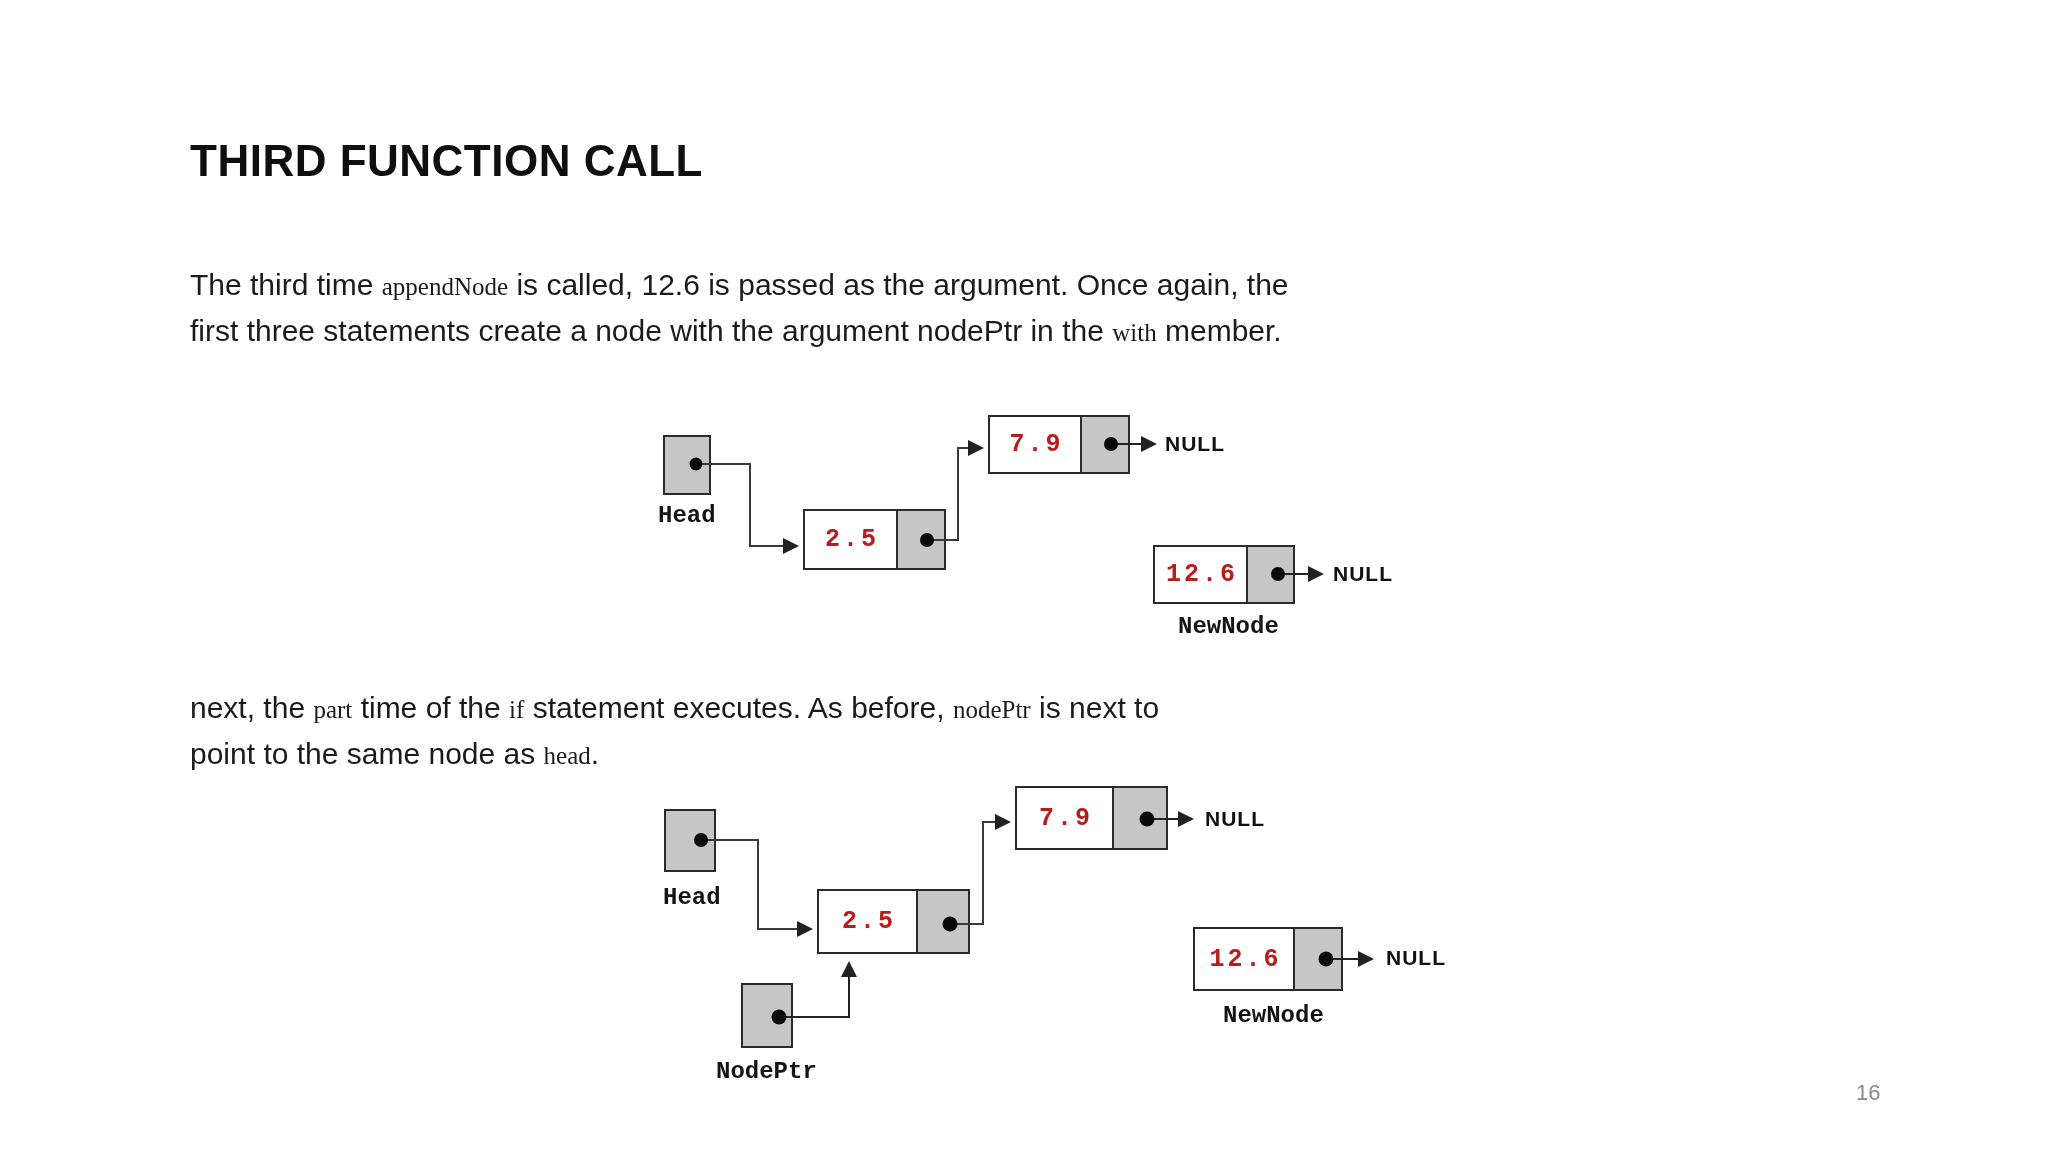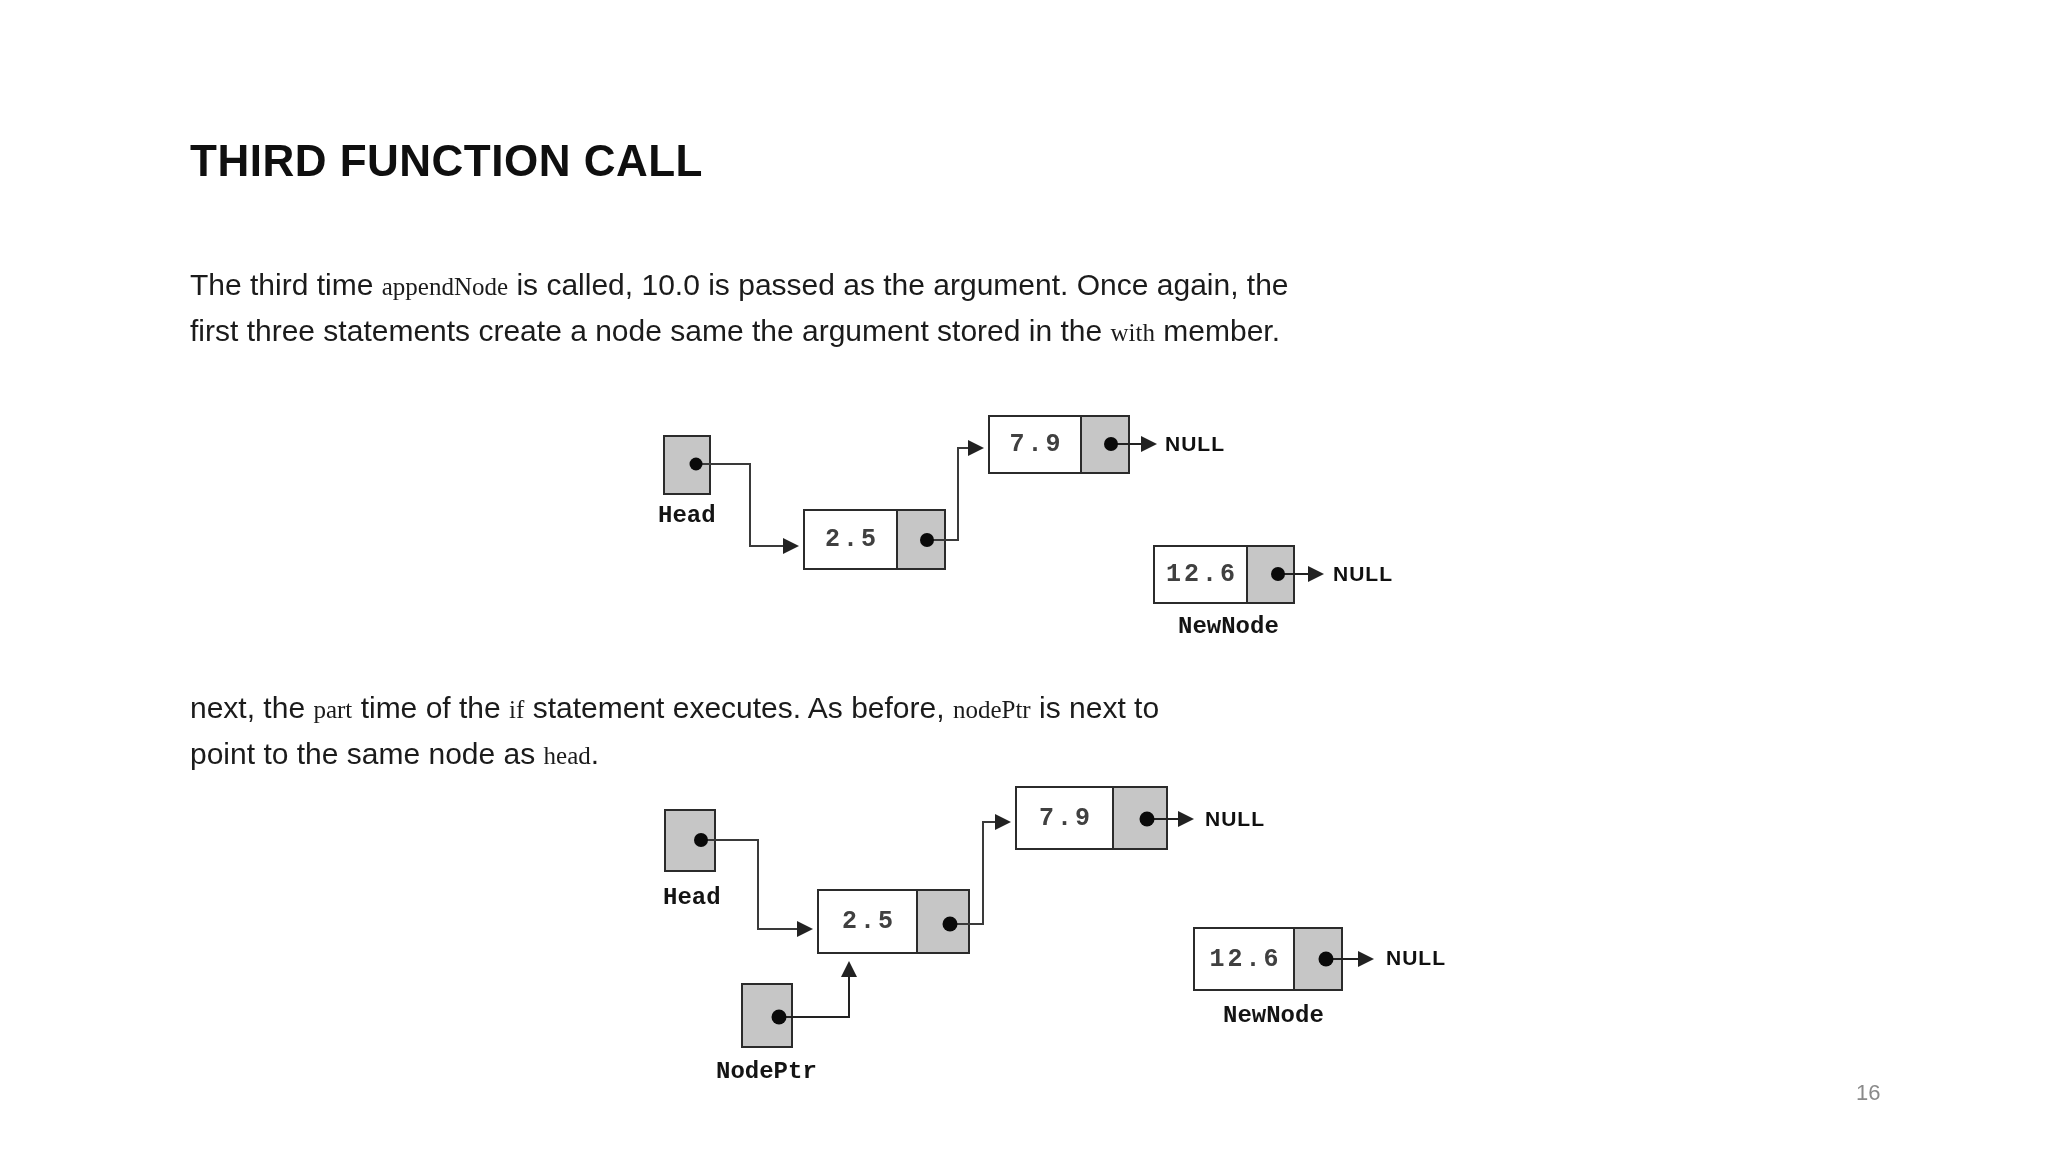--- a/index.html
+++ b/index.html
@@ -60,21 +60,21 @@
     box-sizing: border-box;
     border-right: 2px solid #2b2b2b;
     background: #ffffff;
     display: flex;
     align-items: center;
     justify-content: center;
     font-family: "Liberation Mono", monospace;
     font-weight: 700;
     font-size: 25px;
     letter-spacing: 3px;
-    color: #404040;
+    color: #b91c1c;
     text-indent: 3px;
   }
   .node .nxt {
     flex: 1;
     background: #c6c6c6;
   }
   .dlabel {
     position: absolute;
     font-family: "Liberation Mono", monospace;
     font-weight: 700;
@@ -106,21 +106,21 @@
     color: #8a8a8a;
   }
 </style>
 </head>
 <body>
 
 <div class="slide">
 
   <div class="title">THIRD FUNCTION CALL</div>
 
-  <div class="para" id="para1"><span>The third time </span><span class="mono">appendNode</span><span> is called, 10.0 is passed as the argument. Once again, the</span><br><span>first three statements create a node same the argument stored in the </span><span class="mono">with</span><span> member.</span></div>
+  <div class="para" id="para1"><span>The third time </span><span class="mono">appendNode</span><span> is called, 12.6 is passed as the argument. Once again, the</span><br><span>first three statements create a node with the argument nodePtr in the </span><span class="mono">with</span><span> member.</span></div>
 
   <div class="para" id="para2"><span>next, the </span><span class="mono">part</span><span> time of the </span><span class="mono">if</span><span> statement executes. As before, </span><span class="mono">nodePtr</span><span> is next to</span><br><span>point to the same node as </span><span class="mono">head</span><span>.</span></div>
 
   <div>
     <div class="pbox" style="left:663px; top:435px; width:48px; height:60px;"></div>
     <div class="dlabel" style="left:658px; top:502px;">Head</div>
 
     <div class="node" style="left:803px; top:509px; width:143px; height:61px;">
       <div class="val" style="width:93px;">2.5</div>
       <div class="nxt"></div>

